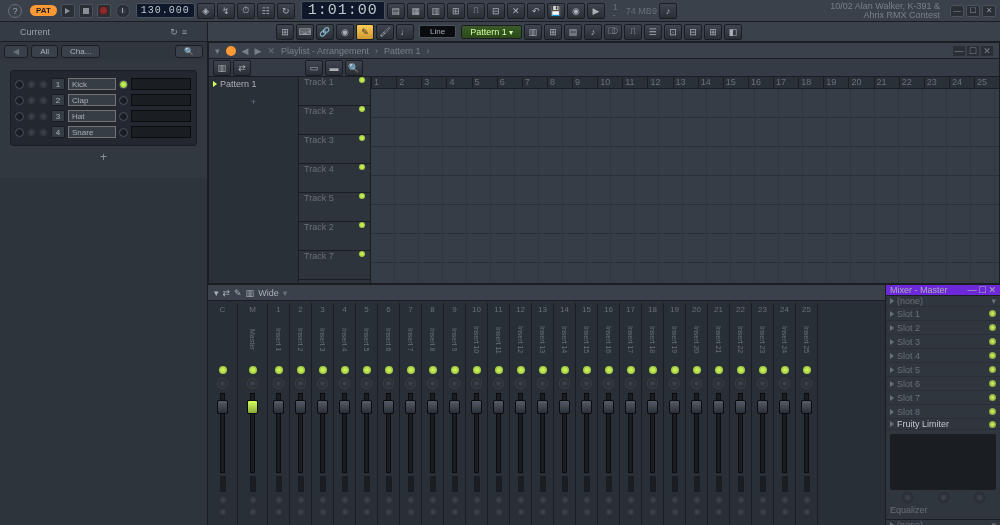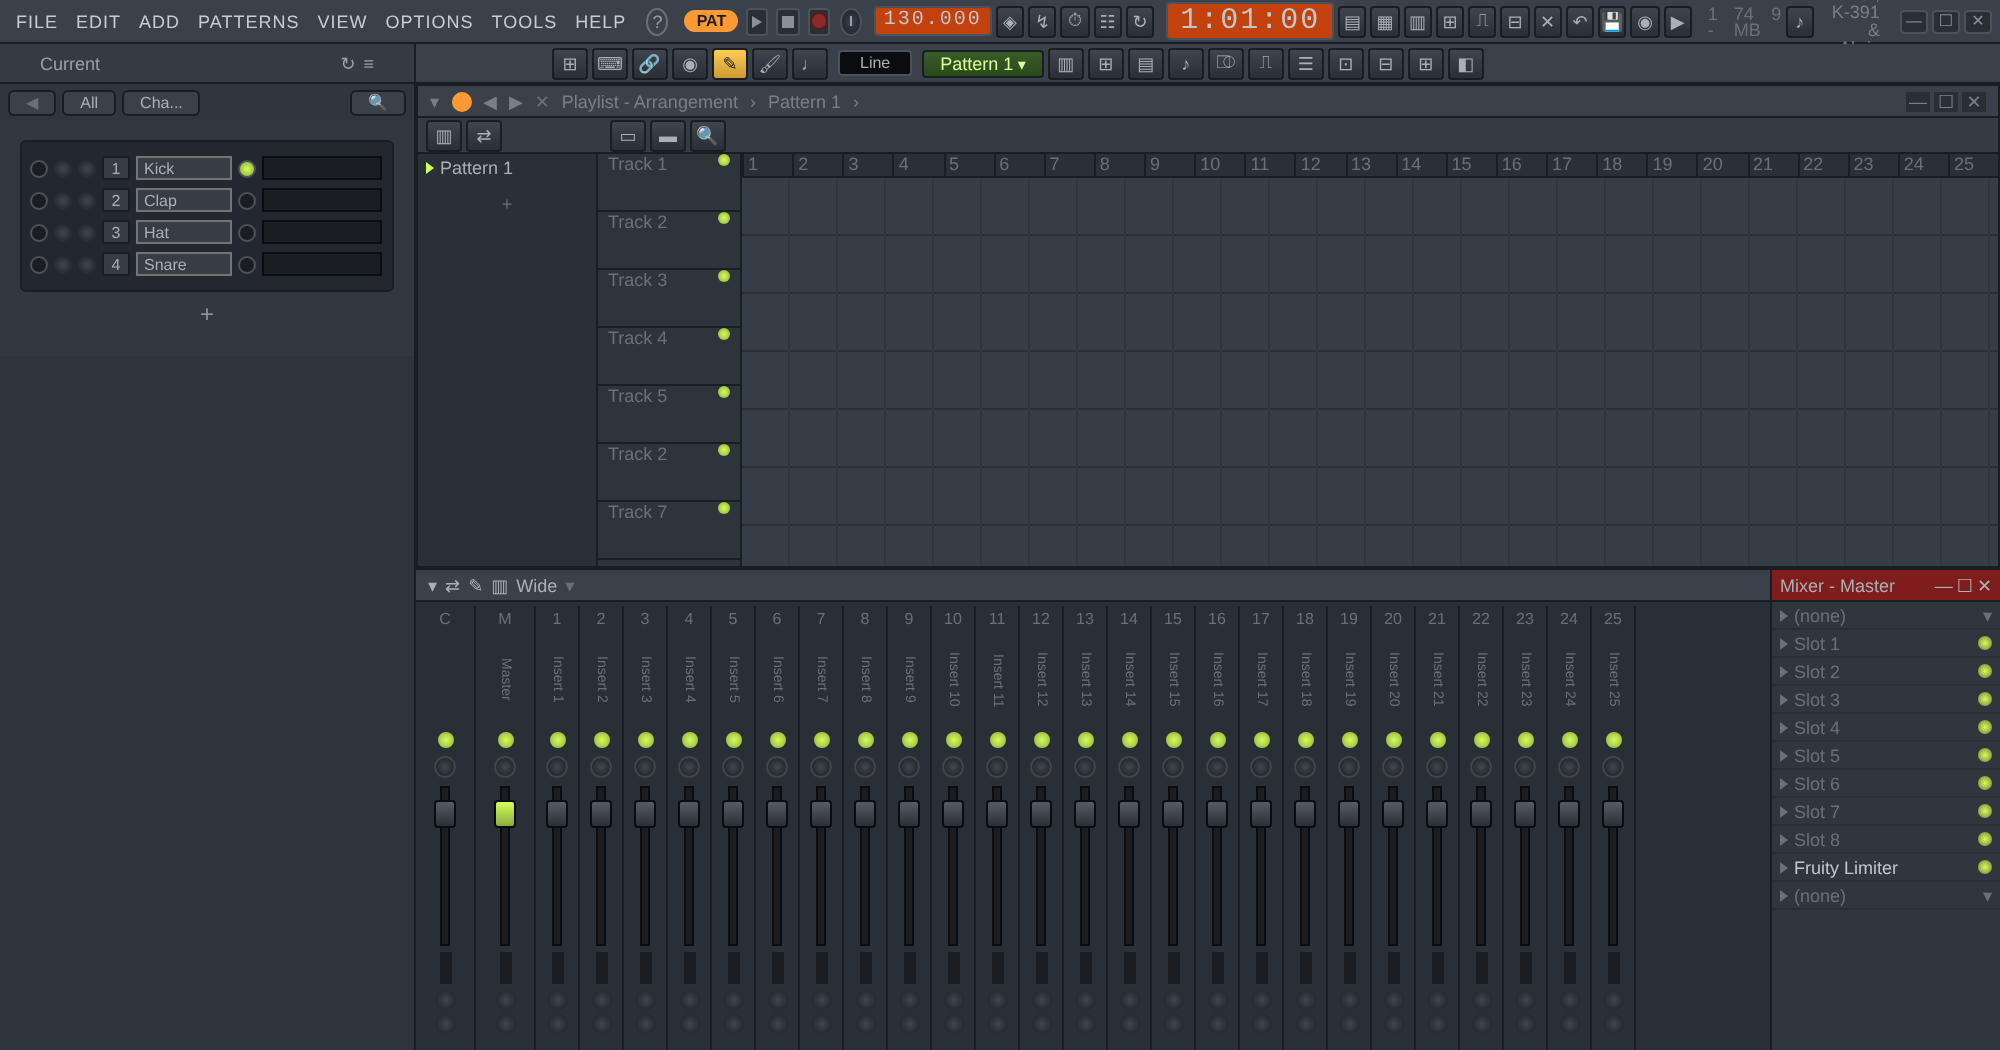--- a/index.html
+++ b/index.html
@@ -8,21 +8,21 @@
 .topbar .menus { display: flex; gap: 1px; color: #c8cdd2; font-size: 8px; letter-spacing: 0.5px; }
 .topbar .menus span { padding: 2px 4px; cursor: pointer; }
 .hintcircle { width: 14px; height: 14px; border: 1px solid #6a7078; border-radius: 50%; display: flex; align-items: center; justify-content: center; color: #9aa0a6; margin-left: 4px; }
 .patbadge { background: #ff9933; color: #1a1e23; padding: 1px 6px; border-radius: 6px; font-size: 8px; font-weight: bold; margin-left: 6px; }
 .tportbtn { width: 14px; height: 14px; background: #2a2f36; border: 1px solid #4a525c; border-radius: 2px; display: flex; align-items: center; justify-content: center; cursor: pointer; margin-left: 2px; }
 .tport-triangle-play { width: 0; height: 0; border-left: 5px solid #8a9099; border-top: 3px solid transparent; border-bottom: 3px solid transparent; }
 .tport-square-stop { width: 6px; height: 6px; background: #8a9099; }
 .tport-circle-rec { width: 9px; height: 9px; border-radius: 50%; background: #8a2a2a; border:1px solid #5a1a1a; }
 .knob { width: 14px; height: 14px; border-radius: 50%; background: radial-gradient(#3a414b,#1a1e23); border:1px solid #4a525c; margin-left:3px; display:flex; align-items:center; justify-content:center;}
 .knob::after{content:"";width:1px;height:5px;background:#9aa0a6;}
-.lcd { background: #c2410c; border: 1px solid #4a525c; color: #c0c8cd; padding: 1px 4px; font-family: 'Courier New', monospace; font-size: 10px; border-radius: 2px; margin-left: 4px; letter-spacing: 1px; }
+.lcd { background: #0f172a; border: 1px solid #4a525c; color: #c0c8cd; padding: 1px 4px; font-family: 'Courier New', monospace; font-size: 10px; border-radius: 2px; margin-left: 4px; letter-spacing: 1px; }
 .lcd.big { font-size: 15px; padding: 0 6px; }
 .toolbar2 { height: 20px; display: flex; align-items: center; gap: 2px; background: #3a414b; border-bottom:1px solid #1a1e23; padding:0 4px;}
 .tbtn { width: 18px; height: 16px; background: linear-gradient(#3e454f,#2a2f36); border: 1px solid #1a1e23; border-radius: 2px; display:flex; align-items:center; justify-content:center; cursor:pointer; color:#aab0b5; font-size:9px;}
 .tbtn.active { background: linear-gradient(#ffcc55,#cc9933); color:#1a1e23;}
 .marquee { flex:1; text-align:right; color:#778088; font-size:8px; padding-right:8px; line-height:9px;}
 .main { display:flex; height:calc(100% - 22px);}
 .leftcol { width:208px; background:#2e343b; border-right:1px solid #1a1e23; display:flex; flex-direction:column;}
 .browsertop { height:20px; background:#353b44; border-bottom:1px solid #1a1e23; display:flex; align-items:center; padding:0 20px; color:#9aa0a6; font-size:8px;}
 .browsertabs { height:18px; display:flex; align-items:center; gap:3px; padding:0 4px; background:#30363e;}
 .browsertabs span{ background:#3a414b;border:1px solid #1a1e23;border-radius:3px;padding:1px 8px;font-size:8px;}
@@ -62,46 +62,36 @@
 .mstrip .vertlabel{writing-mode:vertical-rl;font-size:7px;color:#6a7078;height:48px;text-align:center;}
 .mstrip .dot{width:8px;height:8px;border-radius:50%;background:radial-gradient(#d4ff5a,#8aaa3a);margin:2px 0;}
 .mstrip .panknob{width:11px;height:11px;border-radius:50%;background:radial-gradient(#40474f,#1a1e23);border:1px solid #444;margin:2px 0;}
 .mstrip .fadertrack{width:5px;height:80px;background:#1a1e23;border:1px solid #0a0c10;margin:2px 0;position:relative;}
 .mstrip .fadercap{width:11px;height:14px;background:linear-gradient(#555c66,#2a2f36);border:1px solid #0a0c10;border-radius:2px;position:absolute;left:-4px;top:6px;}
 .mstrip.master .fadercap{background:linear-gradient(#d4ff5a,#8aaa3a);}
 .mstrip .smallled{width:6px;height:16px;background:#1a1e23;margin:1px 0;}
 .mstrip .rknobs{display:flex;flex-direction:column;gap:2px;margin-top:2px;}
 .mstrip .rk{width:10px;height:10px;border-radius:50%;background:radial-gradient(#40474f,#1a1e23);}
 .mixer-right{width:115px;background:#30363e;border-left:1px solid #1a1e23;display:flex;flex-direction:column;font-size:8px;}
-.mr-title{height:16px;background:#7f1d1d;display:flex;align-items:center;padding:0 4px;border-bottom:1px solid #1a1e23;justify-content:space-between;text-align:center;}
+.mr-title{height:16px;background:#6d28d9;display:flex;align-items:center;padding:0 4px;border-bottom:1px solid #1a1e23;justify-content:space-between;text-align:center;}
 .mr-title .icons{display:flex;gap:2px;}
 .mr-row{height:14px;display:flex;align-items:center;padding:0 4px;gap:3px;border-bottom:1px solid #2a2f36;color:#6a7078;}
 .mr-row .arrow{width:0;height:0;border-left:4px solid #6a7078;border-top:3px solid transparent;border-bottom:3px solid transparent;}
 .mr-row .led{width:7px;height:7px;border-radius:50%;background:radial-gradient(#d4ff5a,#6a7a3a);margin-left:auto;}
 .mr-section{padding:4px;border-bottom:1px solid #1a1e23;}
 .mr-eq{height:56px;background:#1a1e23;border-radius:2px;margin-bottom:2px;}
 .winctrls{margin-left:auto;display:flex;gap:2px;}
 .winctrls .wbtn{width:14px;height:12px;background:#2a2f36;border:1px solid #4a525c;border-radius:2px;display:flex;align-items:center;justify-content:center;cursor:pointer;font-size:8px;color:#8a9099;}
 .linesel{background:#0a0c10;border:1px solid #4a525c;border-radius:2px;padding:1px 10px;font-size:8px;margin:0 3px;}
 .patsel{background:linear-gradient(#3a5a2a,#2a4a1a);border:1px solid #1a1e23;border-radius:2px;padding:1px 8px;font-size:8px;color:#d4ff9a;}
 </style>
 </head>
 <body>
 
 <div class="topbar">
-  <div class="menus">
-    <span>FILE</span>
-    <span>EDIT</span>
-    <span>ADD</span>
-    <span>PATTERNS</span>
-    <span>VIEW</span>
-    <span>OPTIONS</span>
-    <span>TOOLS</span>
-    <span>HELP</span>
-  </div>
   <div class="hintcircle">?</div>
   <div class="patbadge">PAT</div>
   <div class="tportbtn">
       <div class="tport-triangle-play"></div>
     </div>
   <div class="tportbtn">
       <div class="tport-square-stop"></div>
     </div>
   <div class="tportbtn">
       <div class="tport-circle-rec"></div>
@@ -769,20 +759,29 @@
               <span class="arrow"></span>
               <span>Slot 8</span>
               <span class="led"></span>
             </div>
           </div>
         <div class="mr-row" style="color:#c0c8cd">
           <span class="arrow"></span>
           <span>Fruity Limiter</span>
           <span class="led"></span>
         </div>
+        <div class="mr-section">
+          <div class="mr-eq"></div>
+          <div style="display:flex;gap:2px;justify-content:space-around;">
+            <div class="panknob" style="width:11px;height:11px;border-radius:50%;background:radial-gradient(#40474f,#1a1e23);"></div>
+            <div class="panknob" style="width:11px;height:11px;border-radius:50%;background:radial-gradient(#40474f,#1a1e23);"></div>
+            <div class="panknob" style="width:11px;height:11px;border-radius:50%;background:radial-gradient(#40474f,#1a1e23);"></div>
+          </div>
+          <div style="color:#6a7078;padding-top:2px;">Equalizer</div>
+        </div>
         <div class="mr-row">
           <span class="arrow"></span>
           <span>(none)</span>
           <span style="margin-left:auto">▾</span>
         </div>
 
       </div>
     </div>
 
   </div>

